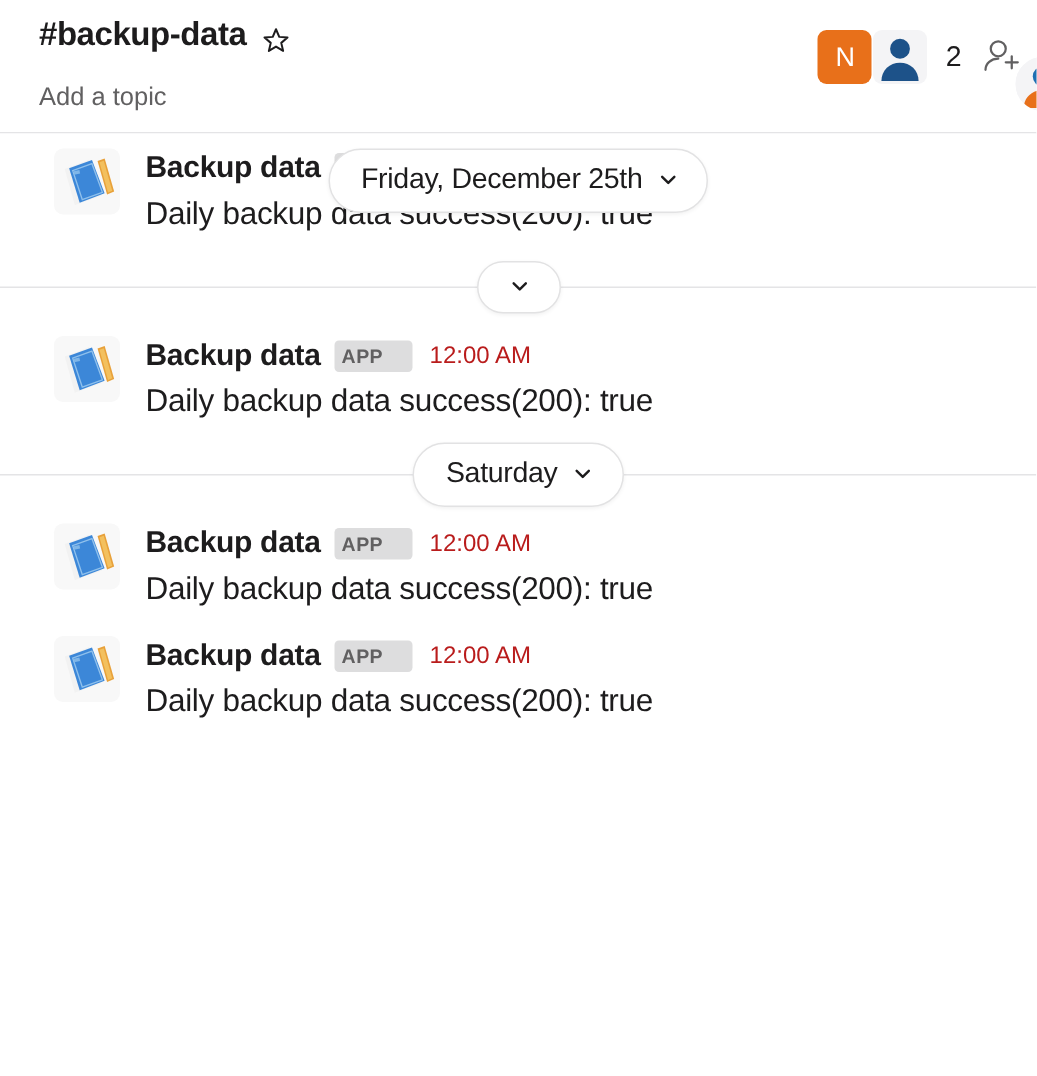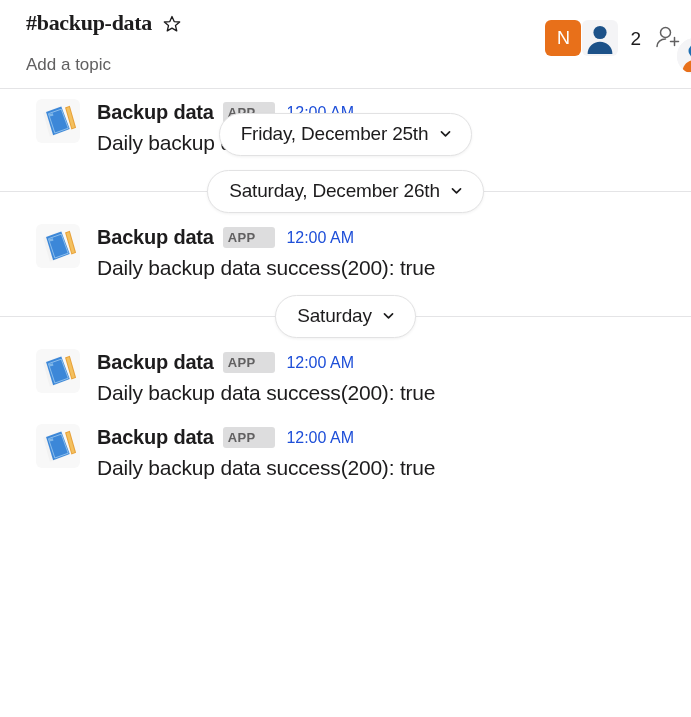--- a/index.html
+++ b/index.html
@@ -30,24 +30,23 @@
   }
 
   .header-left {
     position: absolute;
     top: 8px;
     left: 26px;
   }
 
   .channel-title-row {
     display: flex;
-    align-items: center;
+    align-items: flex-end;
     gap: 9px;
     height: 30px;
-    font-family: Liberation Serif, serif;
   }
 
   .channel-name {
     font-size: 22px;
     font-weight: bold;
     color: #1d1c1d;
     letter-spacing: -0.3px;
     line-height: 30px;
   }
 
@@ -199,21 +198,21 @@
     font-weight: bold;
     line-height: 1;
     padding: 4px 20px 4px 5px;
     border-radius: 3px;
     letter-spacing: 0.3px;
   }
 
   .msg-time {
     margin-left: 11px;
     font-size: 16px;
-    color: #1d4ed8;
+    color: #b91c1c;
     cursor: pointer;
   }
 
   .msg-text {
     font-size: 21px;
     color: #1d1c1d;
     line-height: 30px;
     margin-top: 3px;
     letter-spacing: -0.2px;
   }
@@ -257,21 +256,21 @@
     display: inline-flex;
     align-items: center;
     justify-content: center;
     width: 14px;
     height: 14px;
   }
 
   
   .date-divider.floating {
     position: absolute;
-    top: 20px;
+    top: 6px;
     left: 0;
     width: 691px;
     height: 50px;
     z-index: 20;
   }
   .date-divider.floating::before { display: none; }
 
   .msg-first {
     padding-top: 10px;
   }
@@ -362,21 +361,20 @@
         <span class="chev">
           <svg width="13" height="13" viewBox="0 0 16 16" fill="none" stroke="#1d1c1d" stroke-width="2" stroke-linecap="round" stroke-linejoin="round">
             <polyline points="3,6 8,11 13,6"></polyline>
           </svg>
         </span>
       </div>
     </div>
 
     <div class="date-divider">
       <div class="date-pill">
-        <span>Saturday, December 26th</span>
         <span class="chev">
           <svg width="13" height="13" viewBox="0 0 16 16" fill="none" stroke="#1d1c1d" stroke-width="2" stroke-linecap="round" stroke-linejoin="round">
             <polyline points="3,6 8,11 13,6"></polyline>
           </svg>
         </span>
       </div>
     </div>
 
     <div class="message">
       <div class="msg-avatar">

